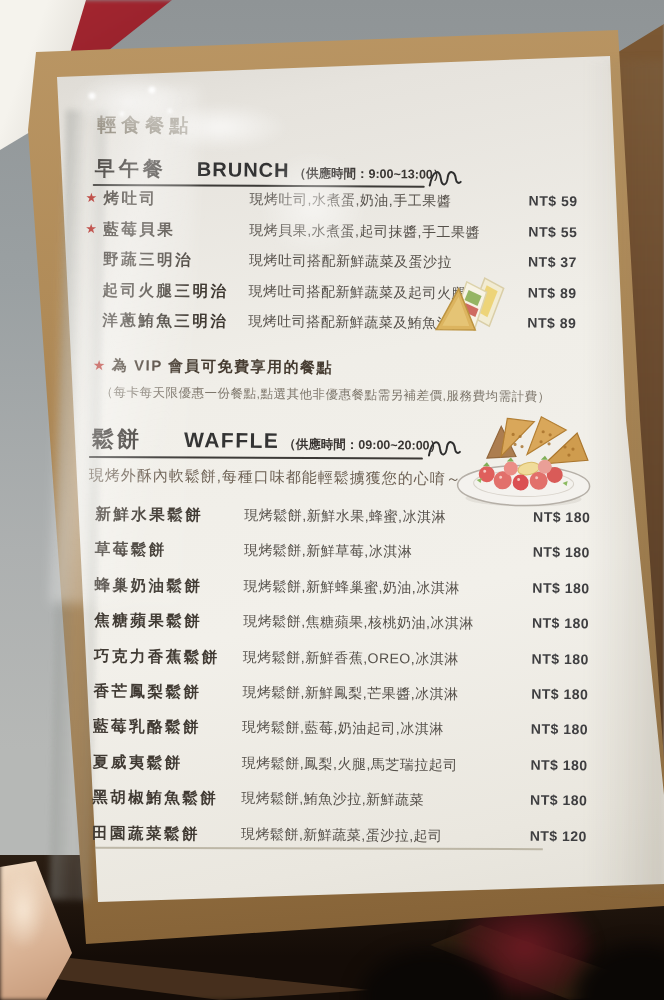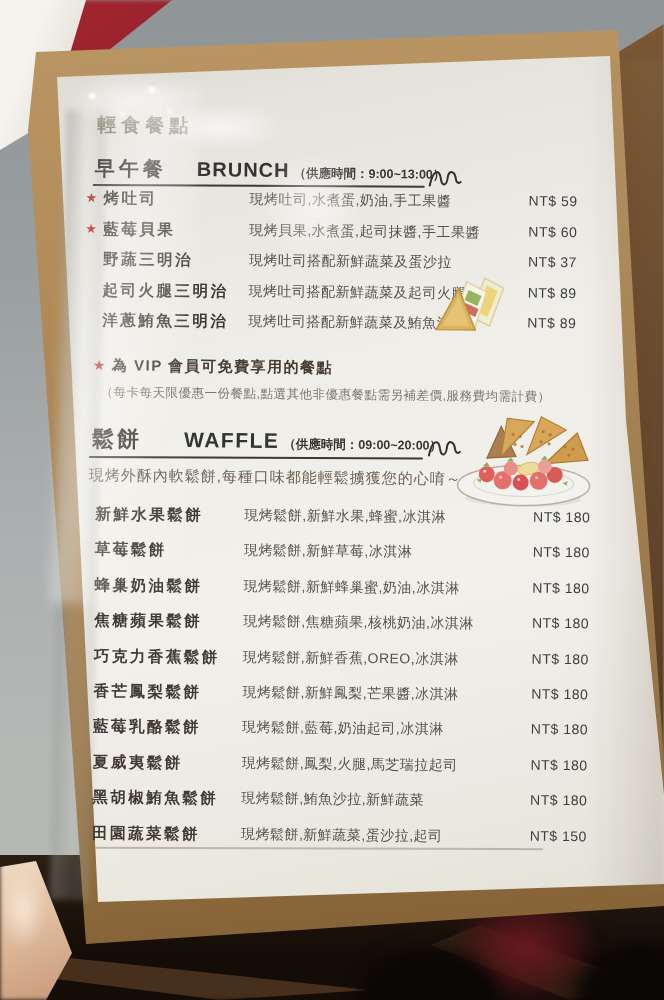--- a/index.html
+++ b/index.html
@@ -89,21 +89,21 @@
   .b-rows{left:86px;top:188px;width:492px;}
   .b-rows .row{height:30.6px;}
   .w-rows{left:86px;top:504px;width:508px;}
   .w-rows .row{height:35.4px;}
   .star-cell{width:18px;flex:0 0 18px;font-size:13px;color:#b5332c;padding-top:2px;}
   .b-rows .name{flex:0 0 146px;}
   .w-rows .row{padding-left:13px;}
   .w-rows .name{flex:0 0 149px;}
   .name{font-size:15.5px;font-weight:700;letter-spacing:2.5px;color:#403a33;}
   .desc{flex:1;font-size:14px;letter-spacing:.5px;color:#56514b;padding-top:1px;}
-  .price{flex:0 0 88px;text-align:right;font-size:14px;font-weight:400;color:#3e3e40;letter-spacing:.5px;}
+  .price{flex:0 0 88px;text-align:right;font-size:14px;font-weight:700;color:#3e3e40;letter-spacing:.5px;}
 
   .vip-star{left:95px;top:357px;font-size:14px;color:#b5332c;}
   .vip-title{left:114px;top:356px;font-size:15px;font-weight:700;letter-spacing:1.5px;color:#463c31;}
   .vip-detail{left:103px;top:384px;font-size:12.5px;letter-spacing:.5px;color:#7d766b;}
 
   .waffle-header .zh{font-size:22px;letter-spacing:3px;}
   .waffle-header .en{font-size:21px;letter-spacing:1.5px;margin-left:42px;}
   .subtitle{left:92px;top:466px;font-size:15px;letter-spacing:1px;color:#6d6154;}
   .bottom-rule{left:102px;top:845px;width:448px;height:1.5px;background:#a59c87;opacity:.65;transform:rotate(-.4deg);}
 
@@ -147,21 +147,21 @@
           <span class="star-cell">★</span>
           <span class="name">烤吐司</span>
           <span class="desc">現烤吐司,水煮蛋,奶油,手工果醬</span>
           <span class="price">NT$ 59</span>
         </div>
 
         <div class="row">
           <span class="star-cell">★</span>
           <span class="name">藍莓貝果</span>
           <span class="desc">現烤貝果,水煮蛋,起司抹醬,手工果醬</span>
-          <span class="price">NT$ 60</span>
+          <span class="price">NT$ 55</span>
         </div>
 
         <div class="row">
           <span class="star-cell"></span>
           <span class="name">野蔬三明治</span>
           <span class="desc">現烤吐司搭配新鮮蔬菜及蛋沙拉</span>
           <span class="price">NT$ 37</span>
         </div>
 
         <div class="row">
@@ -296,21 +296,21 @@
 
         <div class="row">
           <span class="name">黑胡椒鮪魚鬆餅</span>
           <span class="desc">現烤鬆餅,鮪魚沙拉,新鮮蔬菜</span>
           <span class="price">NT$ 180</span>
         </div>
 
         <div class="row">
           <span class="name">田園蔬菜鬆餅</span>
           <span class="desc">現烤鬆餅,新鮮蔬菜,蛋沙拉,起司</span>
-          <span class="price">NT$ 150</span>
+          <span class="price">NT$ 120</span>
         </div>
       </div>
 
     <div class="abs bottom-rule"></div>
   </div>
 
   <div class="abs glare-streak"></div>
   <div class="abs glare-title"></div>
   <div class="abs glare-mid"></div>
   <div class="abs glare-speckle"></div>

